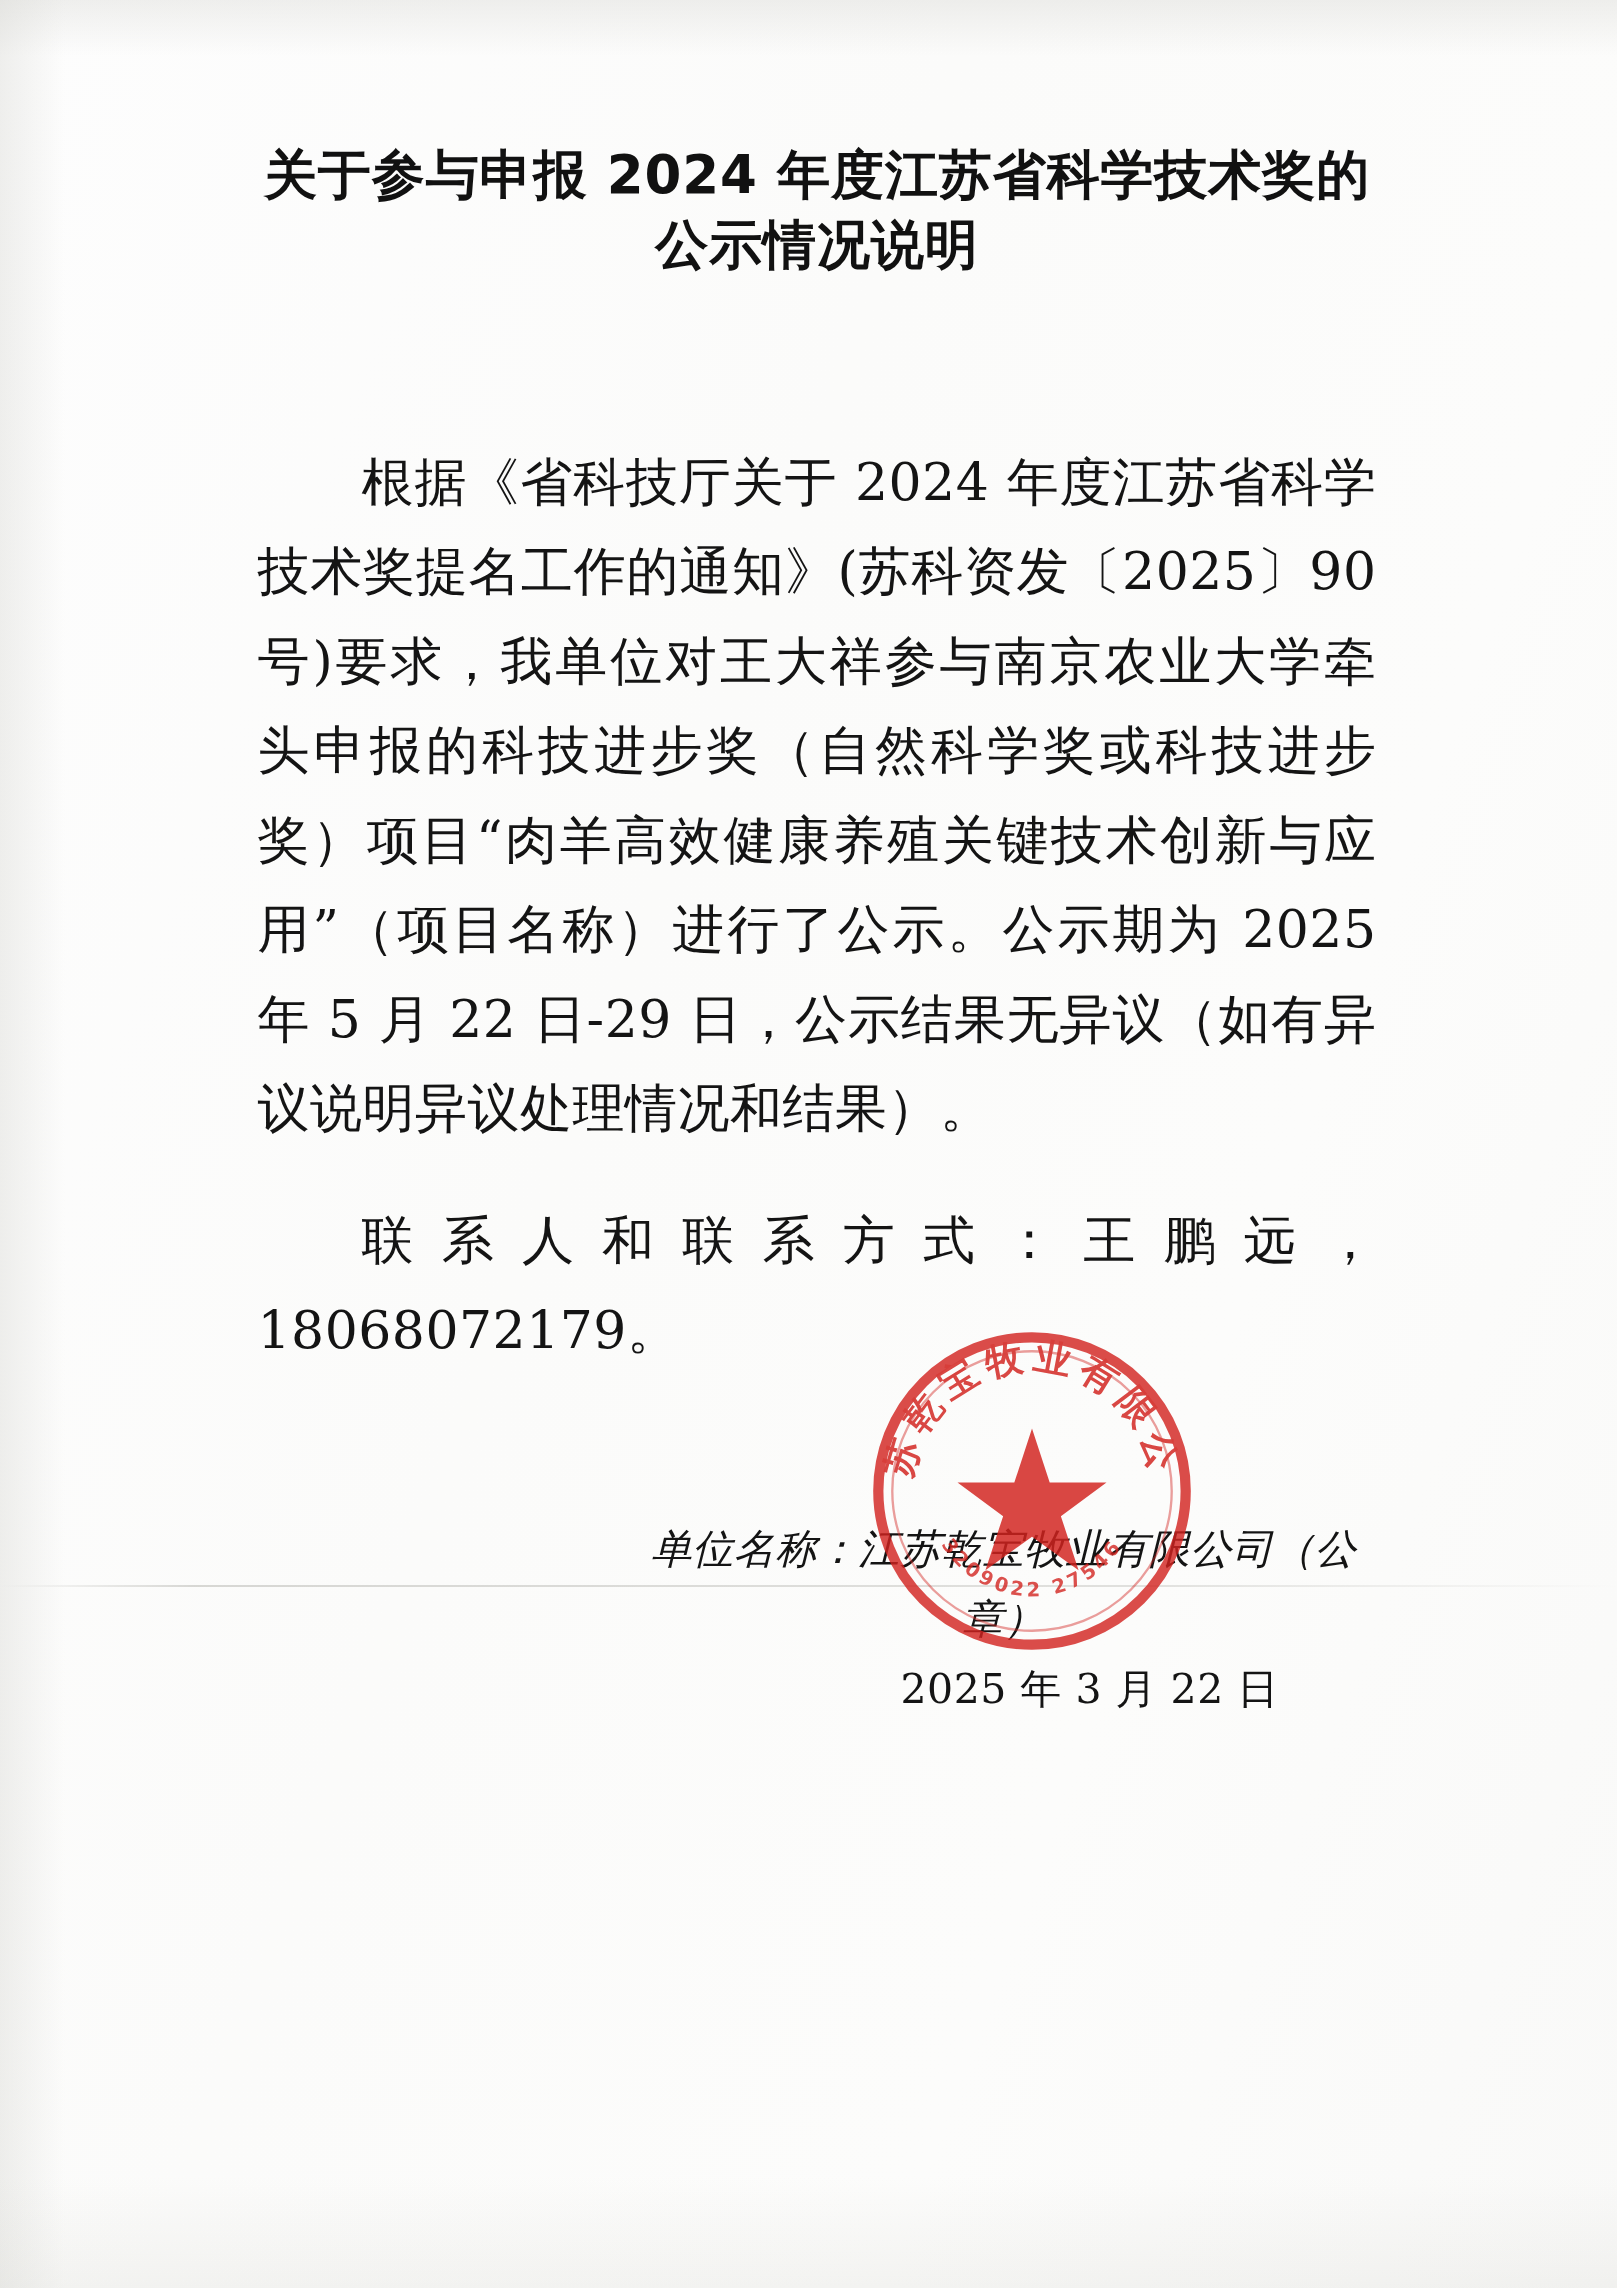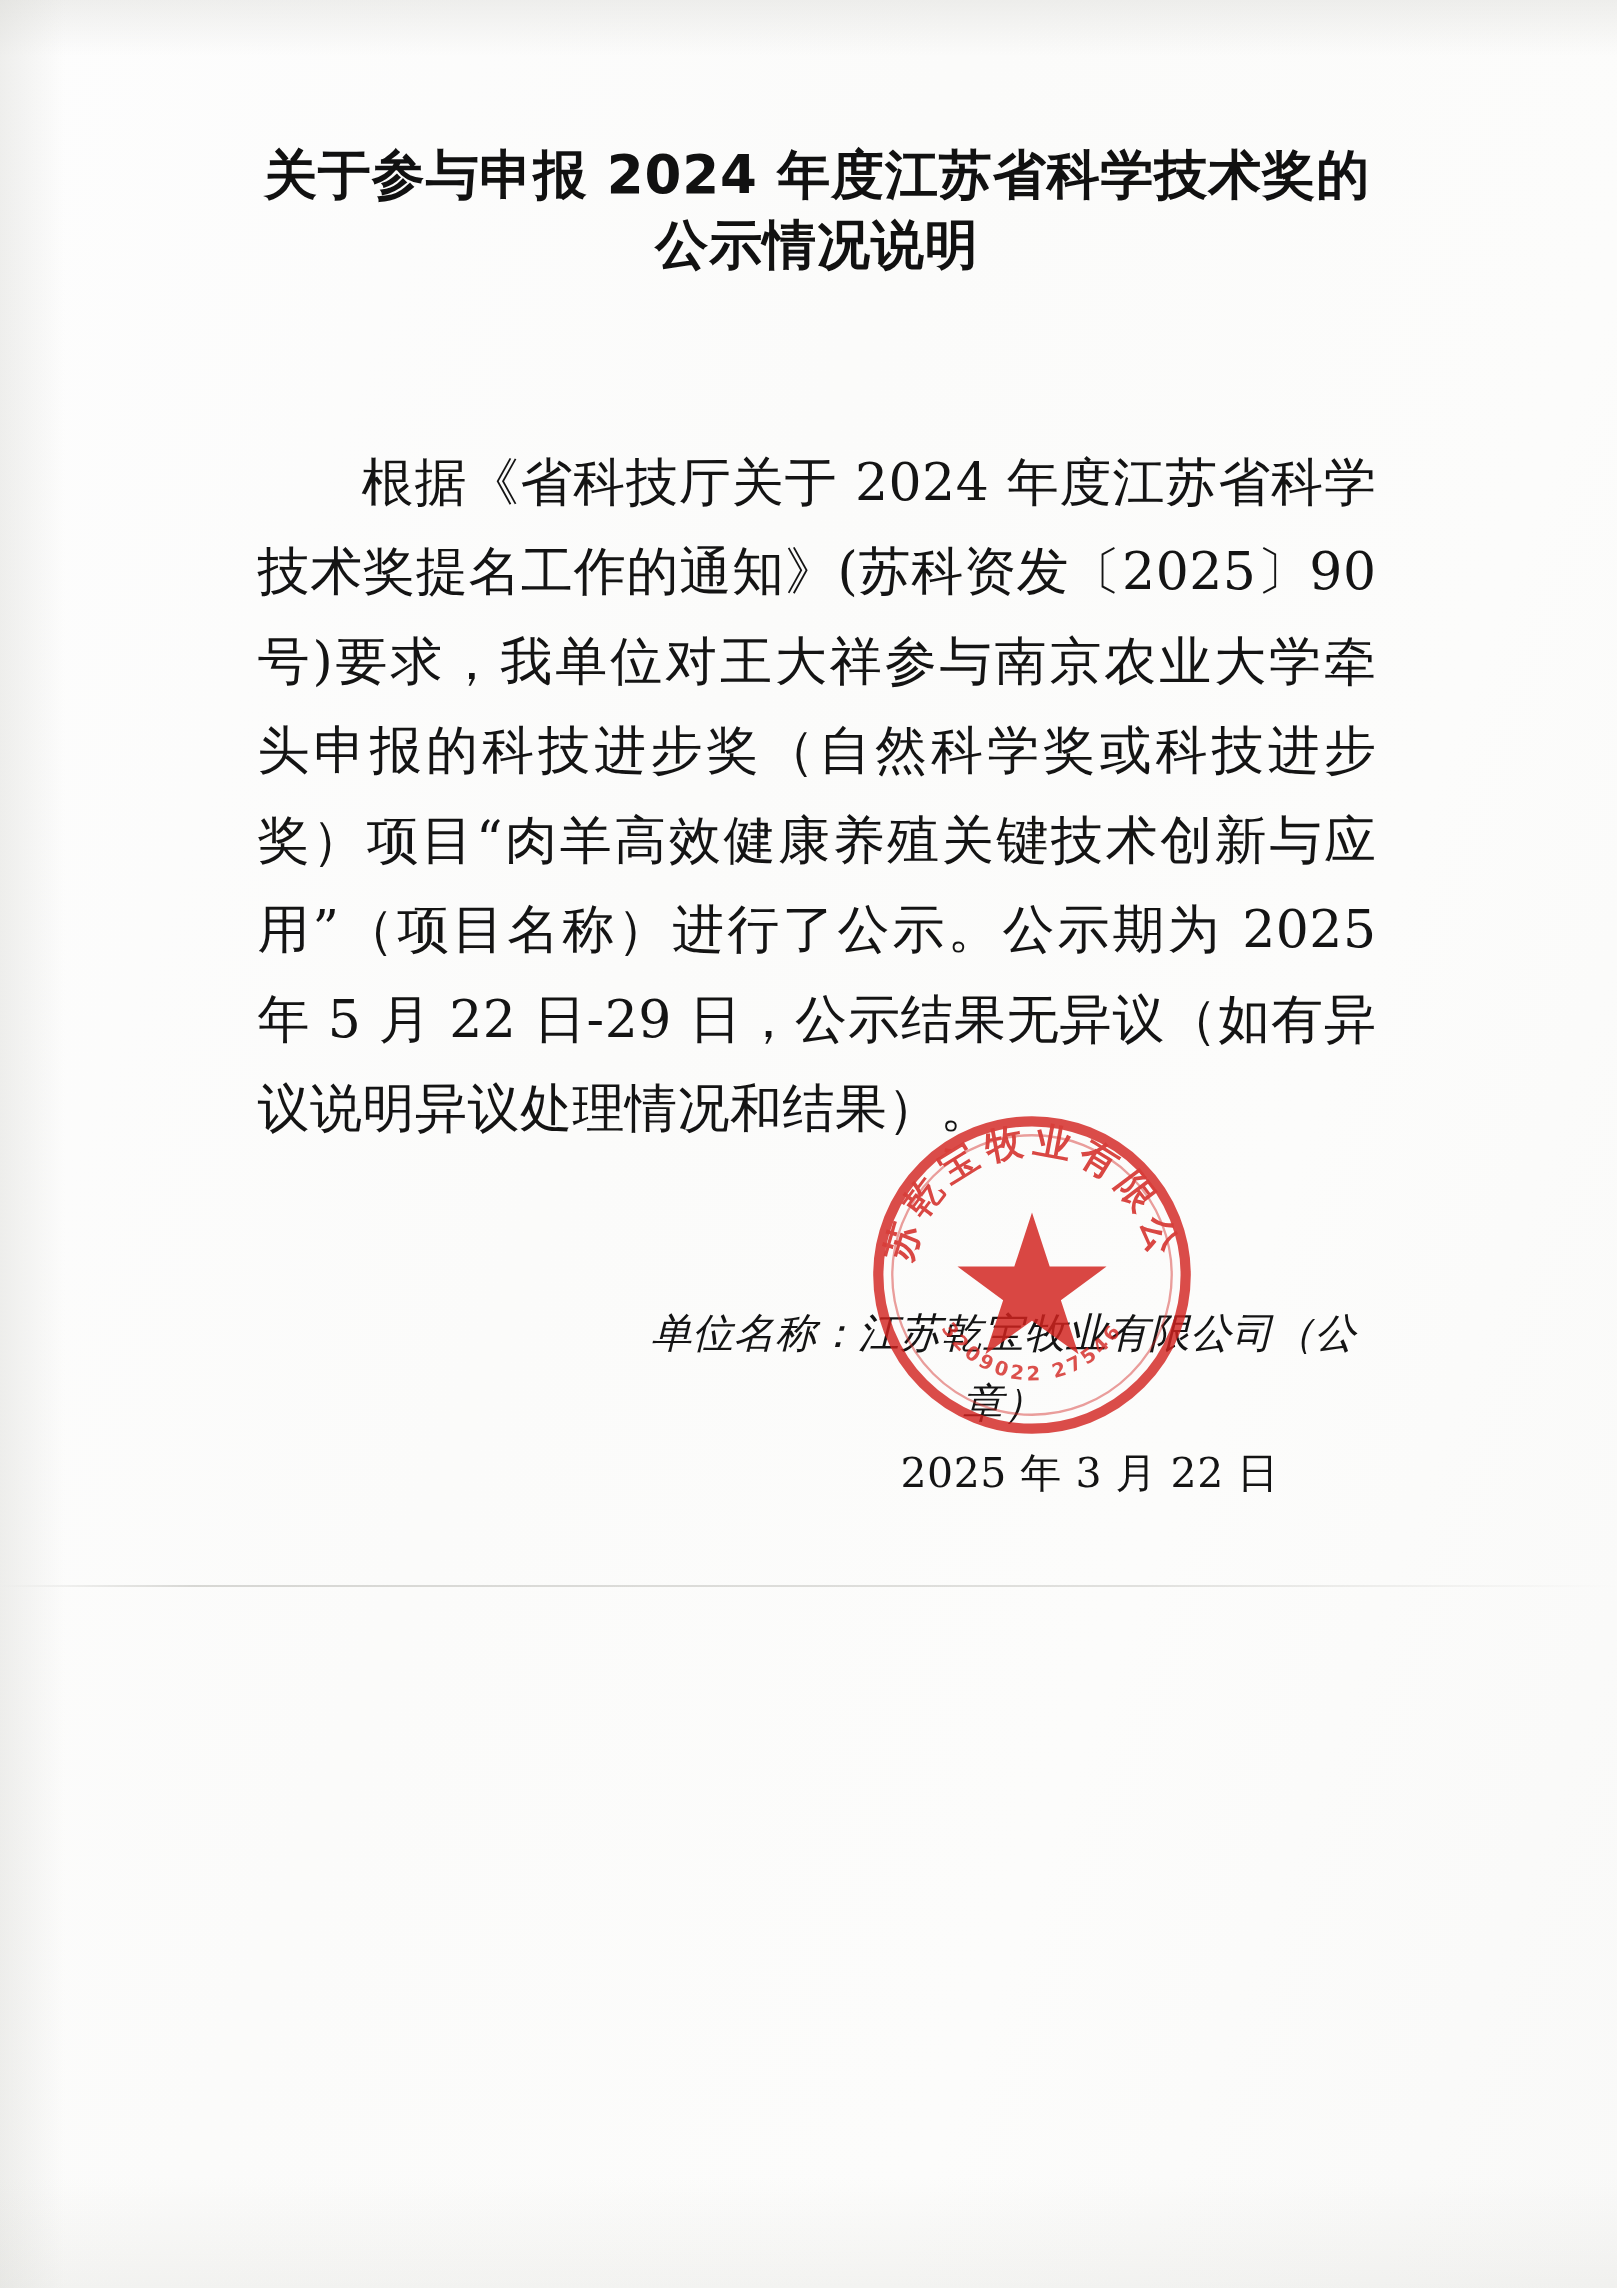--- a/index.html
+++ b/index.html
@@ -139,20 +139,21 @@
   <div class="scan-shade-left"></div>
   <div class="scan-shade-bottom"></div>
   <div class="fold-line"></div>
 
   <div class="content">
 
     <h1 class="doc-title">关于参与申报 2024 年度江苏省科学技术奖的公示情况说明</h1>
 
     <div class="body-block">
       <p class="para indent">根据《省科技厅关于 2024 年度江苏省科学技术奖提名工作的通知》(苏科资发〔2025〕90 号)要求，我单位对王大祥参与南京农业大学牵头申报的科技进步奖（自然科学奖或科技进步奖）项目“肉羊高效健康养殖关键技术创新与应用”（项目名称）进行了公示。公示期为 2025 年 5 月 22 日-29 日，公示结果无异议（如有异议说明异议处理情况和结果）。</p>
+      <p class="para indent tight">联系人和联系方式：王鹏远，18068072179。</p>
     </div>
 
     <div class="signature-block">
 
       <div class="seal">
         <svg viewBox="0 0 350 350" width="326" height="326" aria-hidden="true">
           <defs>
             <path id="arcPath" d="M 45,175 A 130,130 0 1 1 305,175" fill="none"></path>
             <path id="arcPathBottom" d="M 62,175 A 113,113 0 0 0 288,175" fill="none"></path>
           </defs>

